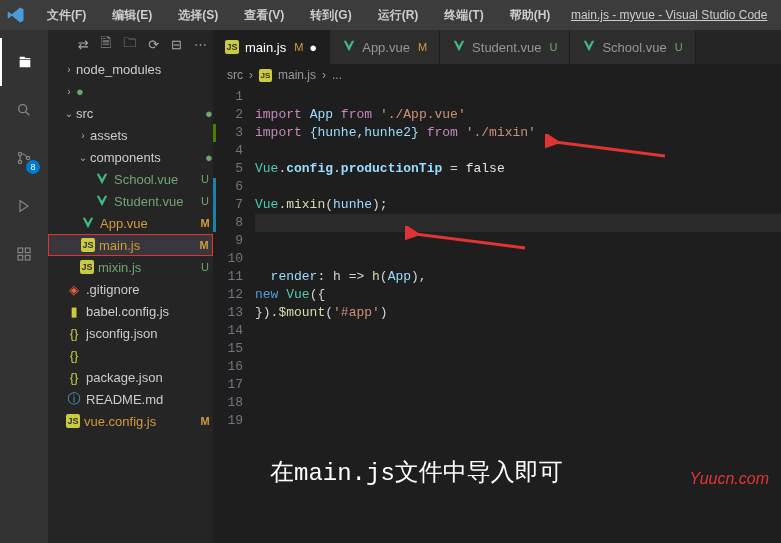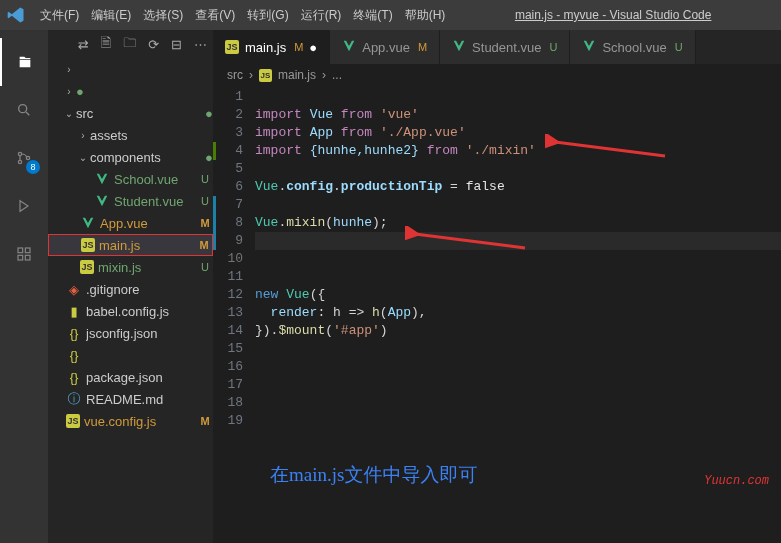--- a/index.html
+++ b/index.html
@@ -1,19 +1,19 @@
 <!DOCTYPE html>
 <html><head>
 <meta charset="utf-8">
 <style>
 * { margin: 0; padding: 0; box-sizing: border-box; }
 body { font-family: "Segoe UI", "Microsoft YaHei", sans-serif; font-size: 13px; background: #1e1e1e; color: #ccc; width: 781px; height: 543px; overflow: hidden; position: relative; }
 .titlebar { height: 30px; background: #3c3c3c; display: flex; align-items: center; padding: 0 6px; color: #ccc; font-size: 12px; }
 .titlebar .logo { width: 20px; height: 20px; margin-right: 8px; }
-.titlebar .menu-item { margin: 0 6px; cursor: default; }
+.titlebar .menu-item { margin: 0 13px; cursor: default; font-weight: bold; }
 .titlebar .title { flex: 1; text-align: center; color: #ccc; font-size: 12px; text-decoration: underline; }
 .main { display: flex; height: calc(100% - 30px); }
 .activitybar { width: 48px; background: #333; display: flex; flex-direction: column; align-items: center; padding-top: 8px; }
 .activitybar .ab-item { width: 48px; height: 48px; display: flex; align-items: center; justify-content: center; color: #858585; cursor: pointer; position: relative; }
 .activitybar .ab-item.active { color: #fff; border-left: 2px solid #fff; }
 .activitybar .badge { position: absolute; bottom: 8px; right: 8px; background: #007acc; color: #fff; border-radius: 8px; font-size: 9px; min-width: 14px; height: 14px; display: flex; align-items: center; justify-content: center; padding: 0 3px; }
 .sidebar { width: 165px; background: #252526; display: flex; flex-direction: column; }
 .sidebar-header { height: 28px; display: flex; align-items: center; justify-content: flex-end; padding: 0 6px; gap: 12px; color: #aaa; }
 .sidebar-header .hdr-icon { cursor: pointer; font-size: 13px; }
 .tree { flex: 1; overflow: auto; font-size: 13px; }
@@ -45,22 +45,22 @@
 .k-prop { color: #9cdcfe; font-weight: bold; }
 .k-fn { color: #dcdcaa; }
 .k-new { color: #569cd6; }
 .k-key { color: #9cdcfe; }
 .k-bool { color: #e5e5e5; }
 .line-hl { background: #2a2a2a; }
 .line-bar { position: absolute; left: -42px; width: 3px; height: 18px; }
 .bar-green { background: #487e02; }
 .bar-blue { background: #1b81a8; }
 .arrow { position: absolute; pointer-events: none; }
-.annotation { position: absolute; left: 270px; bottom: 55px; color: #3b82f6; font-size: 19px; font-family: Liberation Serif, serif; }
-.watermark { position: absolute; right: 12px; bottom: 55px; color: #e03434; font-size: 12px; font-family: Liberation Mono, monospace; font-style: italic; }
+.annotation { position: absolute; left: 270px; bottom: 55px; color: #ffffff; font-size: 24px; font-family: Liberation Mono, monospace; }
+.watermark { position: absolute; right: 12px; bottom: 55px; color: #e03434; font-size: 16px; font-family: Liberation Sans, sans-serif; font-style: italic; }
 .gutter .ln { height: 18px; }
 svg.icon { width: 16px; height: 16px; }
 </style>
 </head>
 <body>
 
 <div class="titlebar">
   <span class="logo">
     <svg viewBox="0 0 24 24">
         <path fill="#4a9cd6" d="M17 3l4 2v14l-4 2-10-8-4 3-1-1V9l1-1 4 3 10-8z"></path>
@@ -119,20 +119,21 @@
       <span class="hdr-icon">⇄</span>
       <span class="hdr-icon">🗎</span>
       <span class="hdr-icon">🗀</span>
       <span class="hdr-icon">⟳</span>
       <span class="hdr-icon">⊟</span>
       <span class="hdr-icon">⋯</span>
     </div>
     <div class="tree">
       <div class="tree-item" style="padding-left:14px">
           <span class="chev">›</span>
+          <span class="label">node_modules</span>
         </div>
       <div class="tree-item" style="padding-left:14px">
           <span class="chev">›</span>
           <span class="dot">●</span>
         </div>
       <div class="tree-item" style="padding-left:14px">
           <span class="chev">⌄</span>
           <span class="label">src</span>
           <span class="dot">●</span>
         </div>
@@ -268,32 +269,31 @@
           <div class="ln">13</div>
           <div class="ln">14</div>
           <div class="ln">15</div>
         <div class="ln">16</div>
           <div class="ln">17</div>
           <div class="ln">18</div>
           <div class="ln">19</div>
       </div>
       <div class="codelines">
         <div class="line"></div>
-        <div class="line"><span class="k-imp">import</span> <span class="k-var">Vue</span> <span class="k-from">from</span> <span class="k-str">'vue'</span></div>
         <div class="line"><span class="k-imp">import</span> <span class="k-var">App</span> <span class="k-from">from</span> <span class="k-str">'./App.vue'</span></div>
         <div class="line"><span class="line-bar bar-green"></span><span class="k-imp">import</span> <span class="k-var">{hunhe,hunhe2}</span> <span class="k-from">from</span> <span class="k-str">'./mixin'</span></div>
         <div class="line"></div>
         <div class="line"><span class="k-obj">Vue</span>.<span class="k-prop">config</span>.<span class="k-prop">productionTip</span><span> = </span><span class="k-bool">false</span></div>
         <div class="line"><span class="line-bar bar-blue"></span></div>
         <div class="line"><span class="line-bar bar-blue"></span><span class="k-obj">Vue</span>.<span class="k-fn">mixin</span>(<span class="k-var">hunhe</span>);</div>
         <div class="line line-hl"><span class="line-bar bar-blue"></span></div>
         <div class="line"></div>
         <div class="line"></div>
+        <div class="line">  <span class="k-key">render</span><span>: h =&gt; </span><span class="k-fn">h</span>(<span class="k-var">App</span><span>),</span></div>
         <div class="line"><span class="k-new">new</span> <span class="k-obj">Vue</span><span>({</span></div>
-        <div class="line">  <span class="k-key">render</span><span>: h =&gt; </span><span class="k-fn">h</span>(<span class="k-var">App</span><span>),</span></div>
         <div class="line"><span>}).</span><span class="k-fn">$mount</span><span>(</span><span class="k-str">'#app'</span>)</div>
         <div class="line"></div>
           <div class="line"></div>
           <div class="line"></div>
           <div class="line"></div>
 
         <svg class="arrow" style="left:290px;top:48px;width:130px;height:30px">
             <defs>
               <marker id="ah1" markerWidth="8" markerHeight="8" refX="2" refY="4" orient="auto">
                 <path d="M8 0L0 4l8 4z" fill="#e03434"></path>

